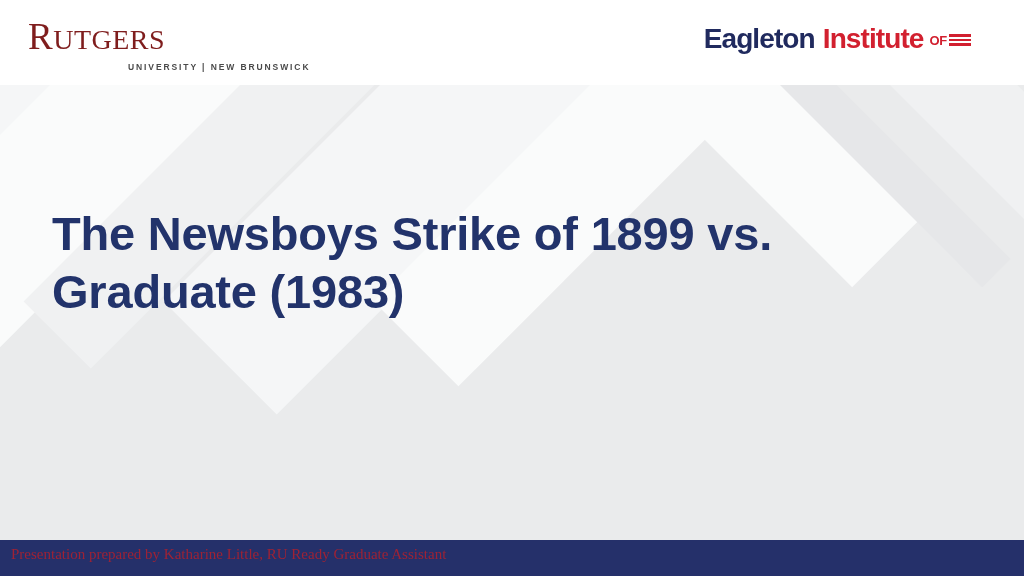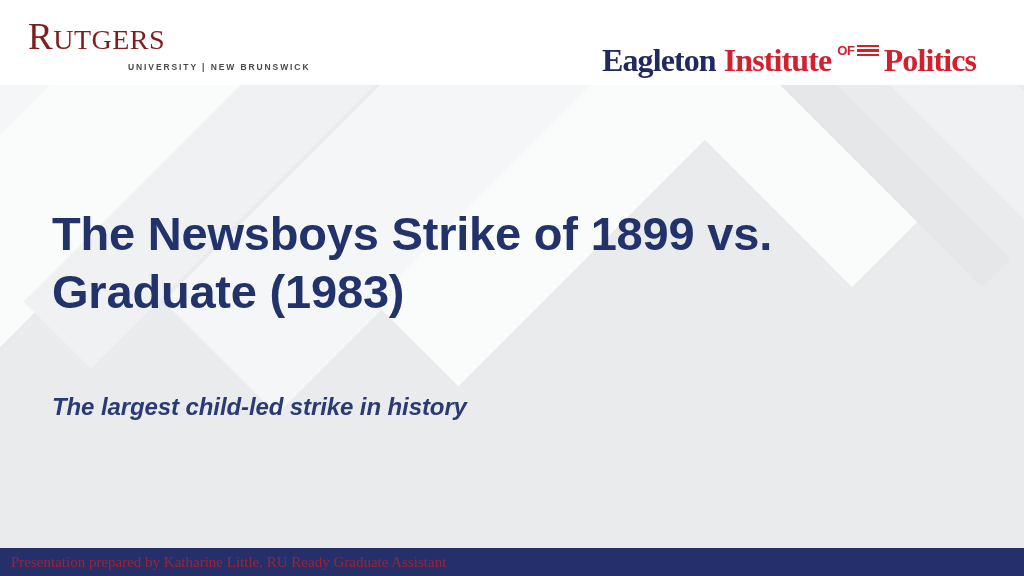--- a/index.html
+++ b/index.html
@@ -70,26 +70,25 @@
   
   .eagleton-logo {
     position: absolute;
     right: 48px;
     top: 22px;
     display: flex;
     align-items: center;
     white-space: nowrap;
   }
   .eag-word {
-    font-family: Liberation Serif, serif;
-    font-weight: bold;
-    font-size: 32px;
+    font-family: Liberation Sans, sans-serif;
+    font-weight: bold;
+    font-size: 28px;
     line-height: 34px;
     letter-spacing: -0.9px;
-    margin-top: 21px;
   }
   .eag-navy { color: #202a5e; }
   .eag-red  { color: #d2202f; text-align: center; }
   .eag-gap  { width: 8px; display: inline-block; }
 
   .eag-of-flag {
     display: inline-flex;
     flex-direction: row;
     justify-content: center;
     margin: 0 5px 0 6px;
@@ -181,21 +180,21 @@
     margin: 0;
     z-index: 10;
   }
 
   
   .footer-bar {
     position: absolute;
     left: 0;
     bottom: 0;
     width: 1024px;
-    height: 28px;
+    height: 36px;
     background: #25306a;
     z-index: 20;
   }
   .footer-text {
     position: absolute;
     left: 11px;
     top: 4px;
     font-family: "Liberation Serif", serif;
     font-size: 15px;
     line-height: 20px;
@@ -235,28 +234,26 @@
         <span class="eag-of-row">
           <span class="eag-of">OF</span>
           <span class="eag-stripes">
             <i></i>
               <i></i>
               <i></i>
           </span>
         </span>
         <span class="eag-underline"></span>
       </span>
-      <span class="eag-word eag-red">Politics</span>
     </div>
 
   </div>
 
   <div class="title-block">
     <h1 class="slide-title"><span>The Newsboys Strike of 1899 </span><span class="it">vs.</span> <span class="it">Graduate</span><span> (1983)</span></h1>
   </div>
 
-  <h2 class="slide-subtitle">The largest child-led strike in history</h2>
 
   <div class="footer-bar">
     <div class="footer-text">Presentation prepared by Katharine Little, RU Ready Graduate Assistant</div>
   </div>
 
 </div>
 
 </body></html>

